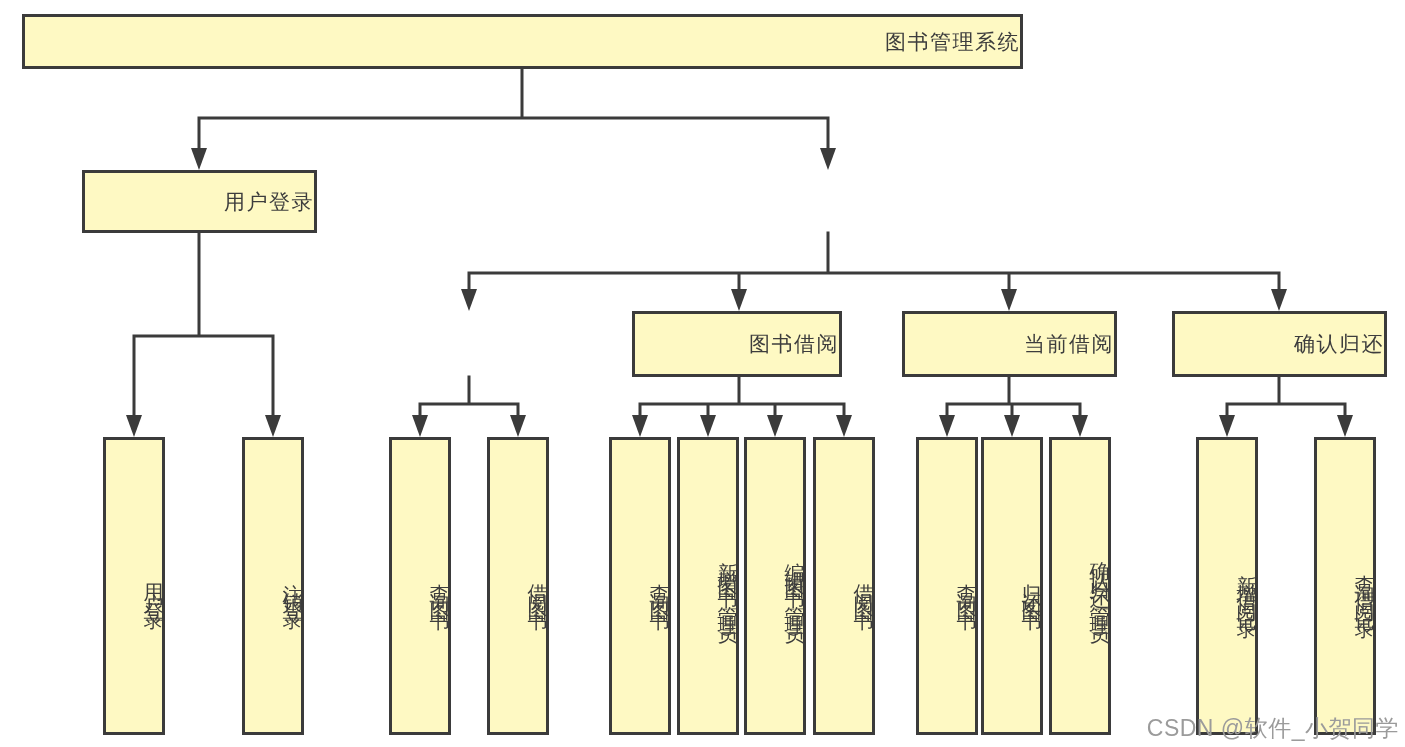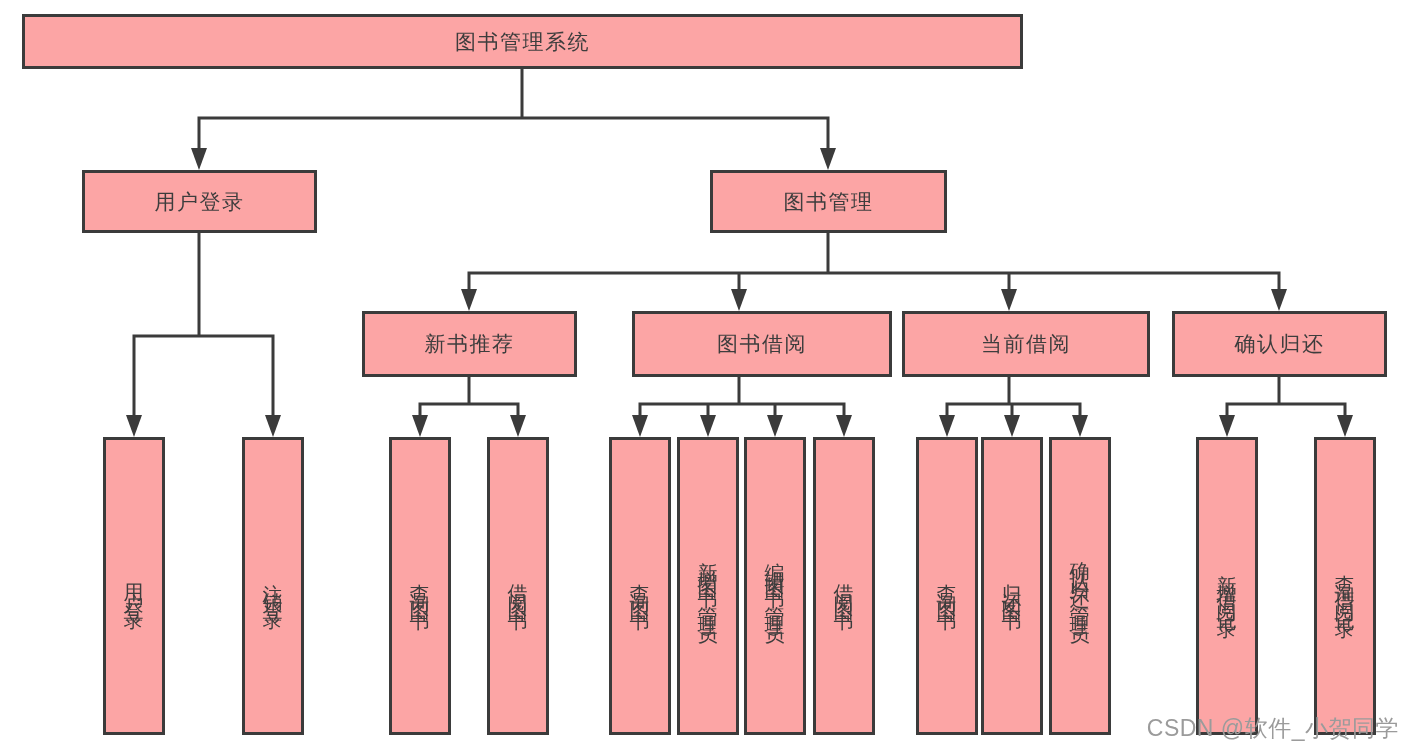--- a/index.html
+++ b/index.html
@@ -6,23 +6,23 @@
   .stage{
     position:relative;width:1405px;height:747px;overflow:hidden;
     background:var(--background,#ffffff);
     font-family:"Liberation Sans","DejaVu Sans",sans-serif;
     color:var(--text,#3d3d3d);
   }
   svg.connectors{position:absolute;left:0;top:0;width:1405px;height:747px;}
   svg.connectors path{fill:none;stroke:var(--line,#3b3b3b);stroke-width:3;stroke-linecap:square;}
   svg.connectors polygon{fill:var(--line,#3b3b3b);stroke:none;}
   .node{
-    position:absolute;box-sizing:border-box;background:#fca5a5;
+    position:absolute;box-sizing:border-box;background:#fef9c3;
     border:3px solid var(--line,#3b3b3b);
-    display:flex;align-items:center;justify-content:center;
+    display:flex;align-items:center;justify-content:flex-end;font-family:Liberation Mono, monospace;
   }
   .box-h{font-size:21px;letter-spacing:1.5px;white-space:nowrap;}
   .box-v .label{
     writing-mode:vertical-rl;text-orientation:mixed;
     font-size:20px;line-height:1;letter-spacing:9px;
   }
   .watermark{
     position:absolute;right:6px;top:713px;z-index:5;
     font-size:23px;letter-spacing:.5px;
     color:var(--watermark,#9b9b9b);white-space:nowrap;
@@ -56,31 +56,25 @@
       <polygon points="1337,415 1353,415 1345,437"></polygon>
     </svg>
 
   <div class="node box-h" style="left:22px;top:14px;width:1001px;height:55px">
     <span class="label">图书管理系统</span>
   </div>
 
   <div class="node box-h" style="left:82px;top:170px;width:235px;height:63px">
     <span class="label">用户登录</span>
   </div>
-  <div class="node box-h" style="left:710px;top:170px;width:237px;height:63px">
-    <span class="label">图书管理</span>
-  </div>
 
-  <div class="node box-h" style="left:362px;top:311px;width:215px;height:66px">
-    <span class="label">新书推荐</span>
-  </div>
-  <div class="node box-h" style="left:632px;top:311px;width:260px;height:66px">
+  <div class="node box-h" style="left:632px;top:311px;width:210px;height:66px">
     <span class="label">图书借阅</span>
   </div>
-  <div class="node box-h" style="left:902px;top:311px;width:248px;height:66px">
+  <div class="node box-h" style="left:902px;top:311px;width:215px;height:66px">
     <span class="label">当前借阅</span>
   </div>
   <div class="node box-h" style="left:1172px;top:311px;width:215px;height:66px">
     <span class="label">确认归还</span>
   </div>
 
   <div class="node box-v" style="left:103px;top:437px;width:62px;height:298px">
     <span class="label">用户登录</span>
   </div>
   <div class="node box-v" style="left:242px;top:437px;width:62px;height:298px">

